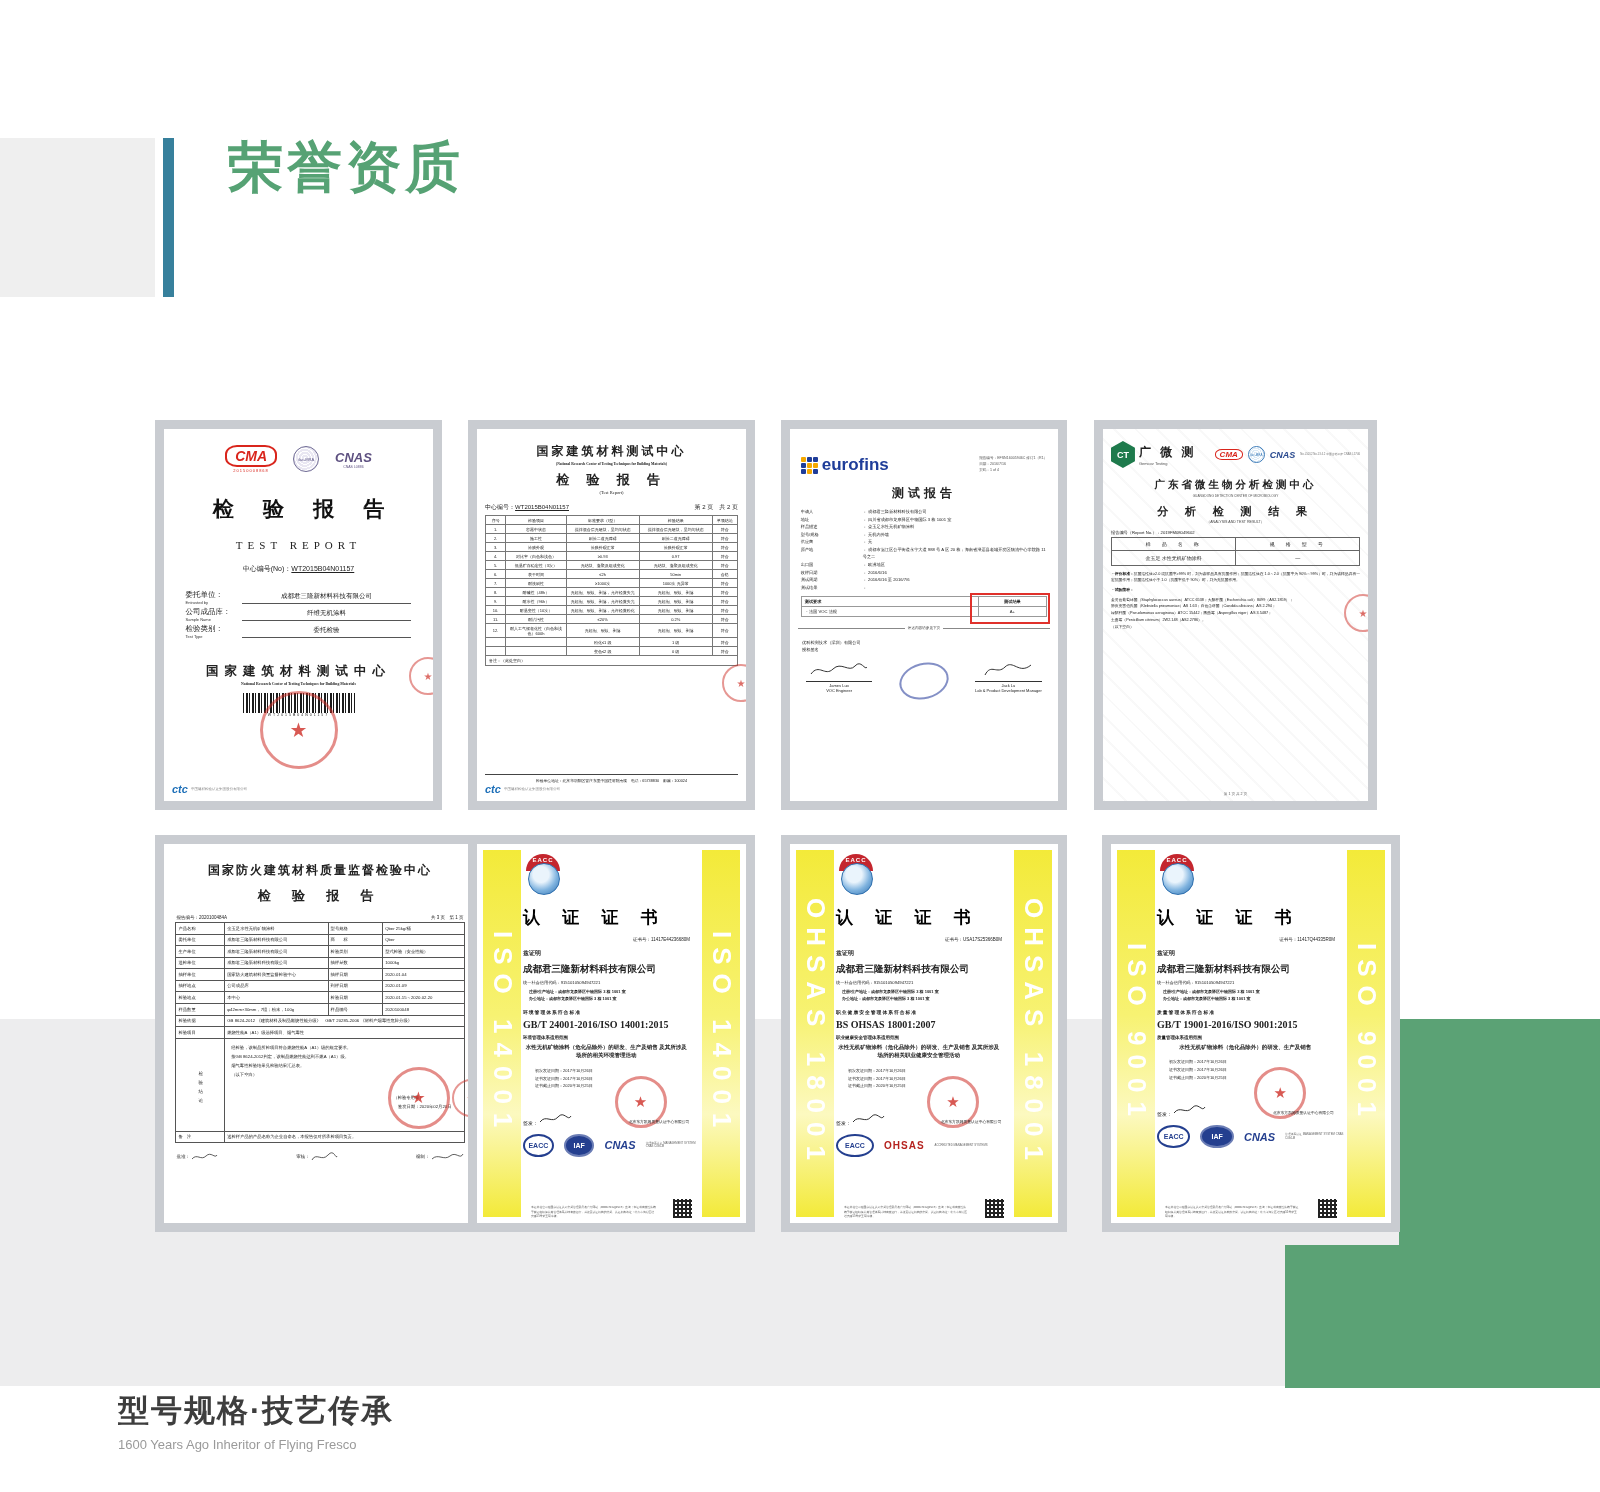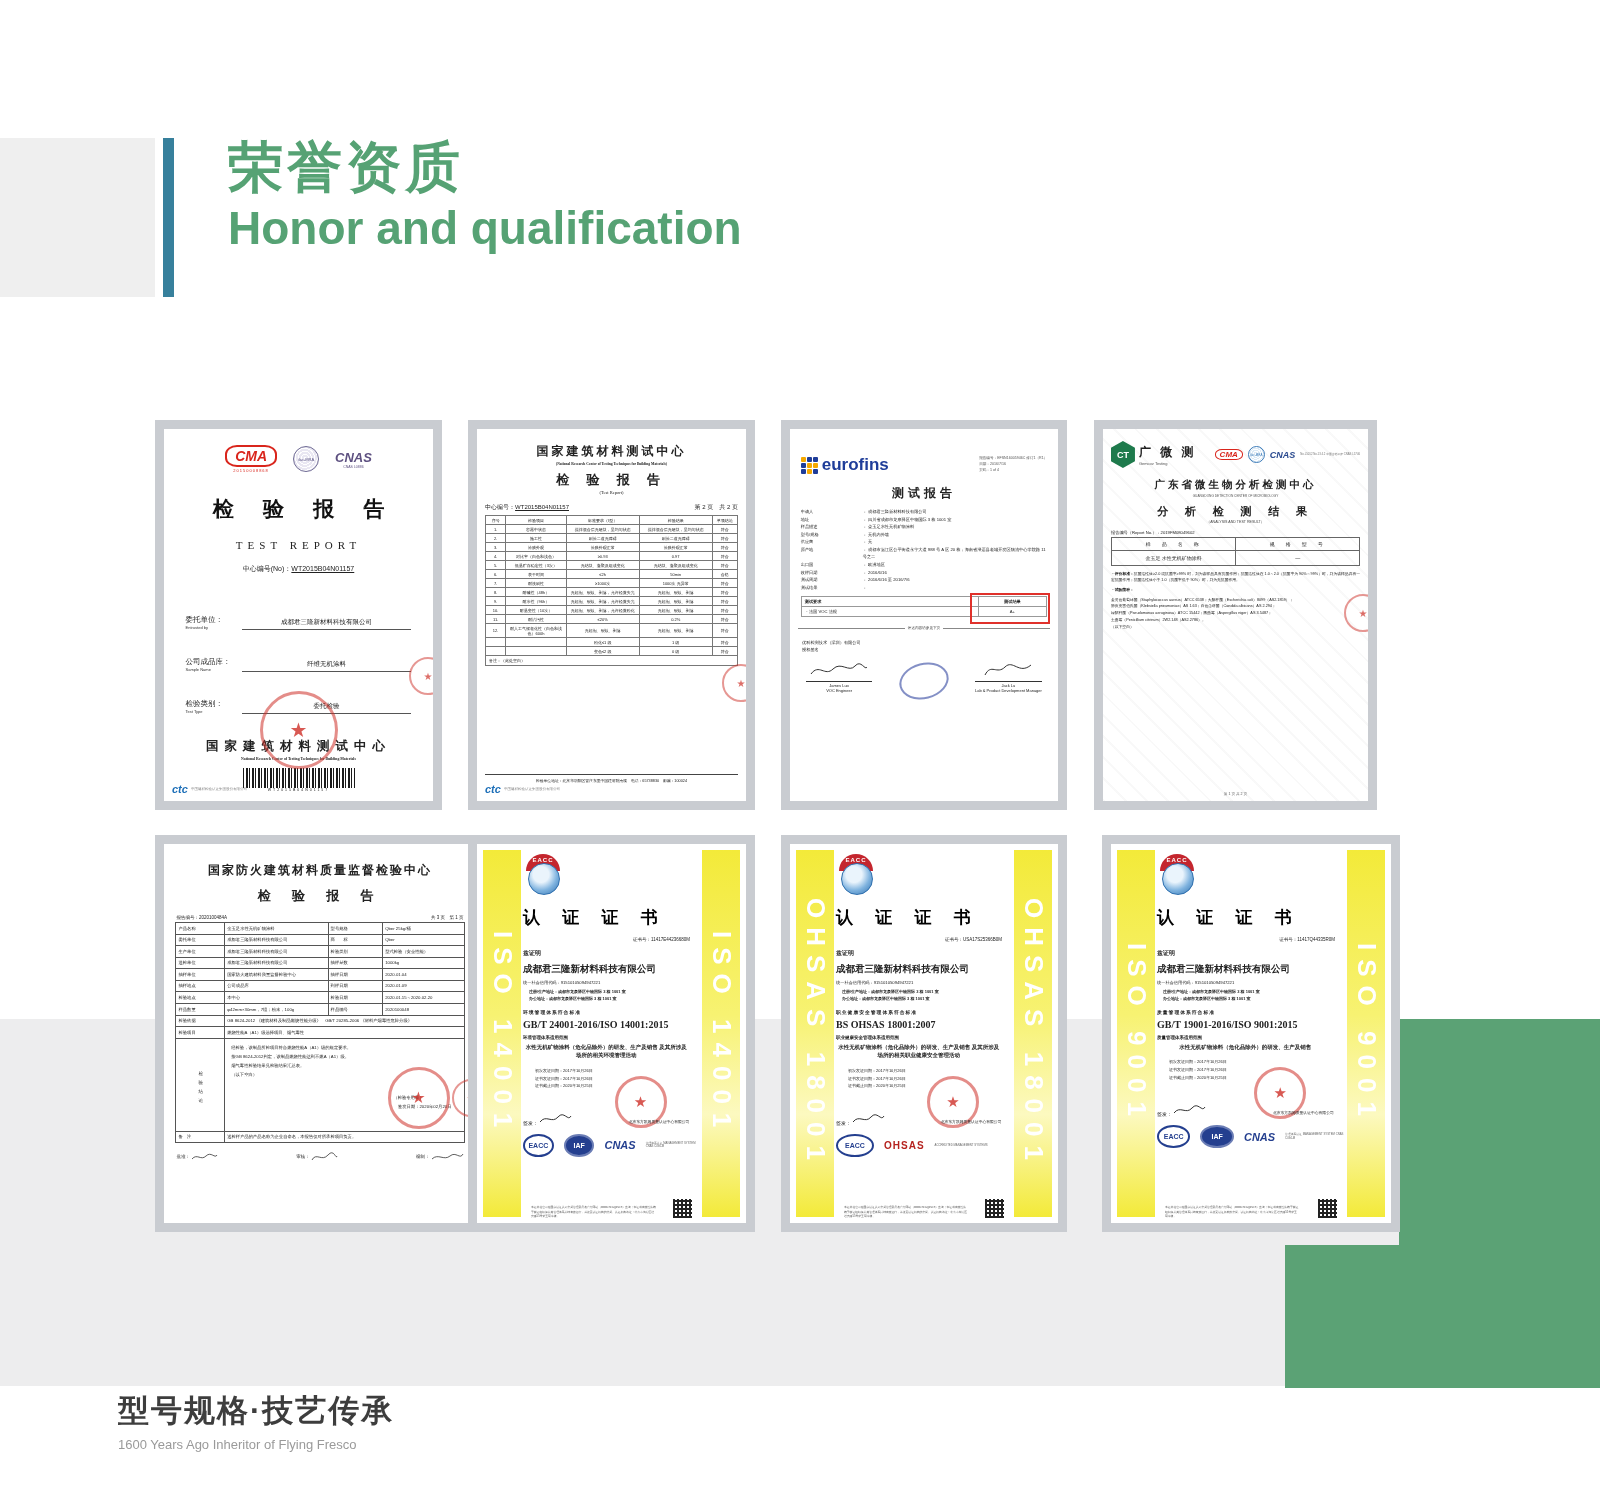--- a/index.html
+++ b/index.html
@@ -49,21 +49,21 @@
   .ilac{width:24px;height:24px;border-radius:50%;border:1px solid #6f6b94;color:#5d5787;
         font-size:4px;display:flex;align-items:center;justify-content:center;
         background:repeating-radial-gradient(circle at 45% 45%,#fff 0 1px,#e9e7f2 1px 3px)}
   .cnas-txt{font-weight:bold;font-style:italic;font-size:13px;color:#5d5080}
   .cnas-sub{font-size:3.5px;color:#5d5080;text-align:center}
   .r1-title{font-size:21px;font-weight:bold;letter-spacing:12px;margin-top:22px;color:#111;text-indent:12px}
   .r1-sub{font-size:11px;letter-spacing:5px;margin-top:16px}
   .r1-no{font-size:7px;margin-top:13px}
   .r1-no u{text-decoration:underline}
   .r1-fields{width:84%;margin-top:14px}
-  .r1-row{display:flex;align-items:flex-end;margin-top:27px}
+  .r1-row{display:flex;align-items:center;margin-top:2px}
   .r1-lab{width:56px;display:flex;flex-direction:column}
   .l-cn{font-size:7.5px}
   .l-en{font-size:4px;color:#333}
   .r1-val{flex:1;text-align:center;font-size:6.5px;border-bottom:1px solid #555;padding-bottom:2px}
   .r1-org{font-size:12.5px;font-weight:bold;letter-spacing:6px;margin-top:24px}
   .r1-orgen{font-size:3.8px;margin-top:2px;font-weight:bold}
   .barcode{width:112px;height:20px;margin-top:7px;
            background:repeating-linear-gradient(90deg,#1a1a1a 0 1px,#fff 1px 3px,#1a1a1a 3px 5px,#fff 5px 6px)}
   .bc-no{font-size:3.5px;letter-spacing:2px}
   .ctc-row{position:absolute;left:8px;bottom:6px;display:flex;align-items:center;gap:3px}
@@ -210,21 +210,20 @@
 </style>
 </head>
 <body>
 
 <div class="page">
 
   <div class="deco-gray"></div>
   <div class="deco-teal"></div>
   <div class="titles">
     <div class="title-cn">荣誉资质</div>
-    <div class="title-en">Honor and qualification</div>
   </div>
 
   <div class="band-gray"></div>
   <div class="green-a"></div>
   <div class="green-b"></div>
 
   <div class="cert p1">
     <div class="inner">
       <div class="r1-logos">
         <div>

